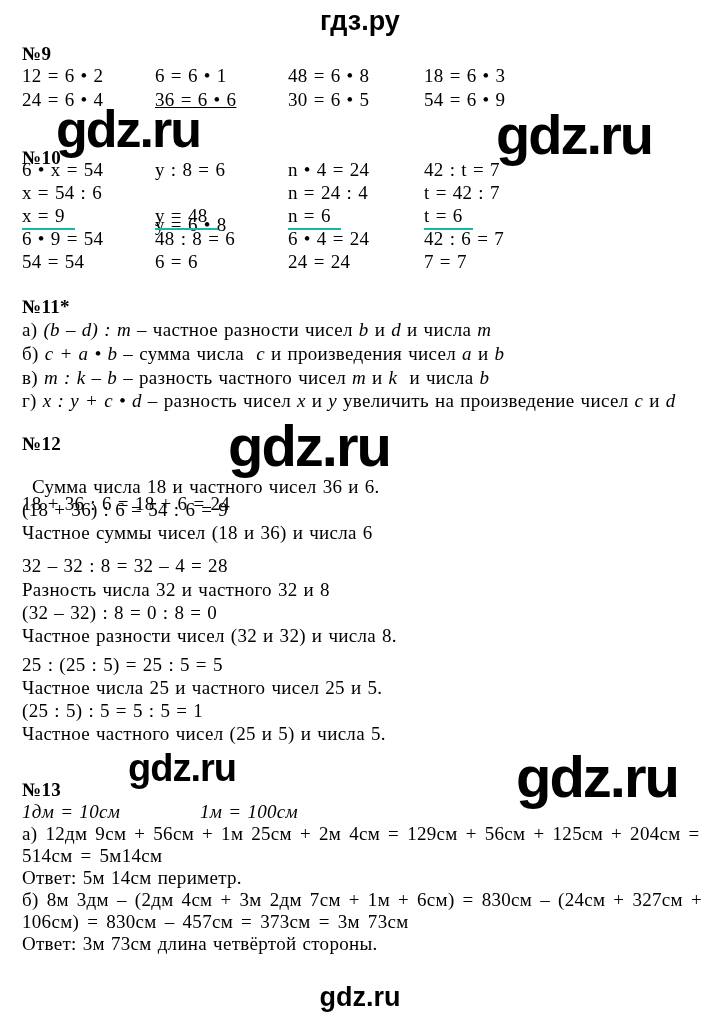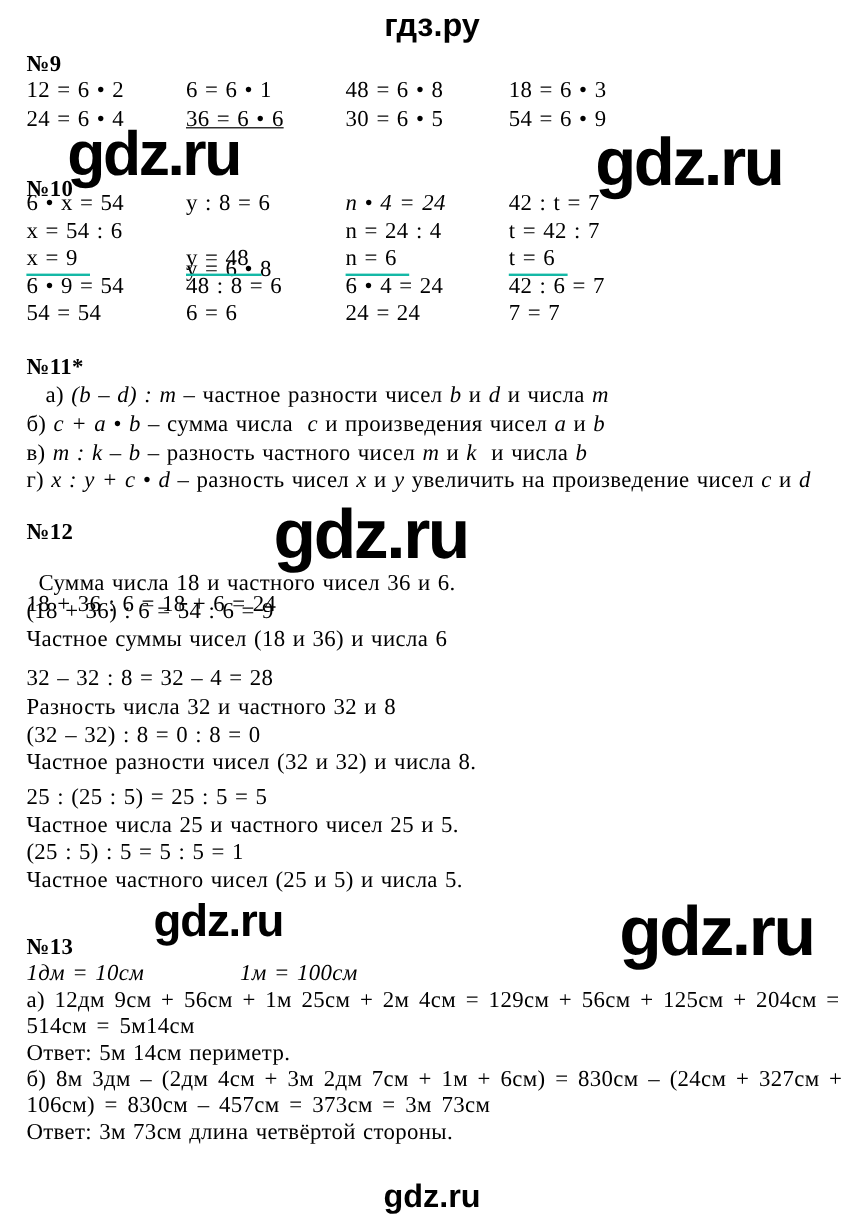--- a/index.html
+++ b/index.html
@@ -47,41 +47,41 @@
     <div class="ln" style="left:288px;top:66px;">48 = 6 • 8</div>
     <div class="ln" style="left:424px;top:66px;">18 = 6 • 3</div>
     <div class="ln" style="left:22px;top:90px;">24 = 6 • 4</div>
     <div class="ln" style="left:155px;top:90px;text-decoration:underline;">36 = 6 • 6</div>
     <div class="ln" style="left:288px;top:90px;">30 = 6 • 5</div>
     <div class="ln" style="left:424px;top:90px;">54 = 6 • 9</div>
 
     <div class="ln ttl" style="left:22px;top:134px;margin-top:14px;">№10</div>
     <div class="ln" style="left:22px;top:160px;">6 • x = 54</div>
     <div class="ln" style="left:155px;top:160px;">y : 8 = 6</div>
-    <div class="ln" style="left:288px;top:160px;font-style:italic;">n • 4 = 24</div>
+    <div class="ln" style="left:288px;top:160px;">n • 4 = 24</div>
     <div class="ln" style="left:424px;top:160px;">42 : t = 7</div>
     <div class="ln" style="left:22px;top:183px;">x = 54 : 6</div>
     <div class="ln" style="left:155px;top:183px;margin-top:32px;">y = 6 • 8</div>
     <div class="ln" style="left:288px;top:183px;">n = 24 : 4</div>
     <div class="ln" style="left:424px;top:183px;">t = 42 : 7</div>
     <div class="ln u" style="left:22px;top:206px;">x = 9</div>
     <div class="ln u" style="left:155px;top:206px;">y = 48</div>
     <div class="ln u" style="left:288px;top:206px;">n = 6</div>
     <div class="ln u" style="left:424px;top:206px;">t = 6</div>
     <div class="ln" style="left:22px;top:229px;">6 • 9 = 54</div>
     <div class="ln" style="left:155px;top:229px;">48 : 8 = 6</div>
     <div class="ln" style="left:288px;top:229px;">6 • 4 = 24</div>
     <div class="ln" style="left:424px;top:229px;">42 : 6 = 7</div>
     <div class="ln" style="left:22px;top:252px;">54 = 54</div>
     <div class="ln" style="left:155px;top:252px;">6 = 6</div>
     <div class="ln" style="left:288px;top:252px;">24 = 24</div>
     <div class="ln" style="left:424px;top:252px;">7 = 7</div>
 
     <div class="ln ttl" style="left:22px;top:297px;">№11*</div>
-    <div class="ln" style="left:38px;top:320px;"><span>а) </span><span class="it">(b – d) : m</span><span> – частное разности чисел </span><span class="it">b</span><span> и </span><span class="it">d</span><span> и числа </span><span class="it">m</span></div>
+    <div class="ln" style="left:22px;top:320px;"><span>а) </span><span class="it">(b – d) : m</span><span> – частное разности чисел </span><span class="it">b</span><span> и </span><span class="it">d</span><span> и числа </span><span class="it">m</span></div>
     <div class="ln" style="left:22px;top:344px;"><span>б) </span><span class="it">c + a • b</span><span> – сумма числа  </span><span class="it">c</span><span> и произведения чисел </span><span class="it">a</span><span> и </span><span class="it">b</span></div>
     <div class="ln" style="left:22px;top:368px;"><span>в) </span><span class="it">m : k – b</span><span> – разность частного чисел </span><span class="it">m</span><span> и </span><span class="it">k</span><span>  и числа </span><span class="it">b</span></div>
     <div class="ln" style="left:22px;top:391px;"><span>г) </span><span class="it">x : y + c • d</span><span> – разность чисел </span><span class="it">x</span><span> и </span><span class="it">y</span><span> увеличить на произведение чисел </span><span class="it">c</span><span> и </span><span class="it">d</span></div>
 
     <div class="ln ttl" style="left:22px;top:434px;">№12</div>
     <div class="ln" style="left:22px;top:462px;margin-top:32px;">18 + 36 : 6 = 18 + 6 = 24</div>
     <div class="ln" style="left:32px;top:477px;">Сумма числа 18 и частного чисел 36 и 6.</div>
     <div class="ln" style="left:22px;top:500px;">(18 + 36) : 6 = 54 : 6 = 9</div>
     <div class="ln" style="left:22px;top:523px;">Частное суммы чисел (18 и 36) и числа 6</div>
     <div class="ln" style="left:22px;top:556px;">32 – 32 : 8 = 32 – 4 = 28</div>

